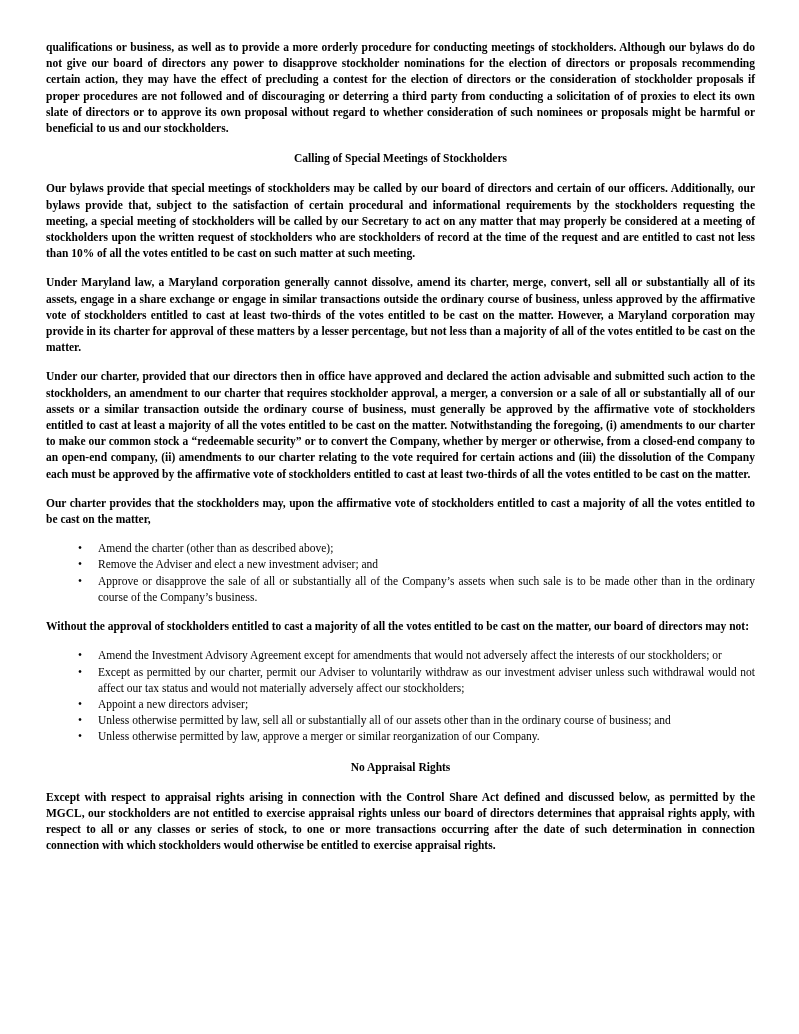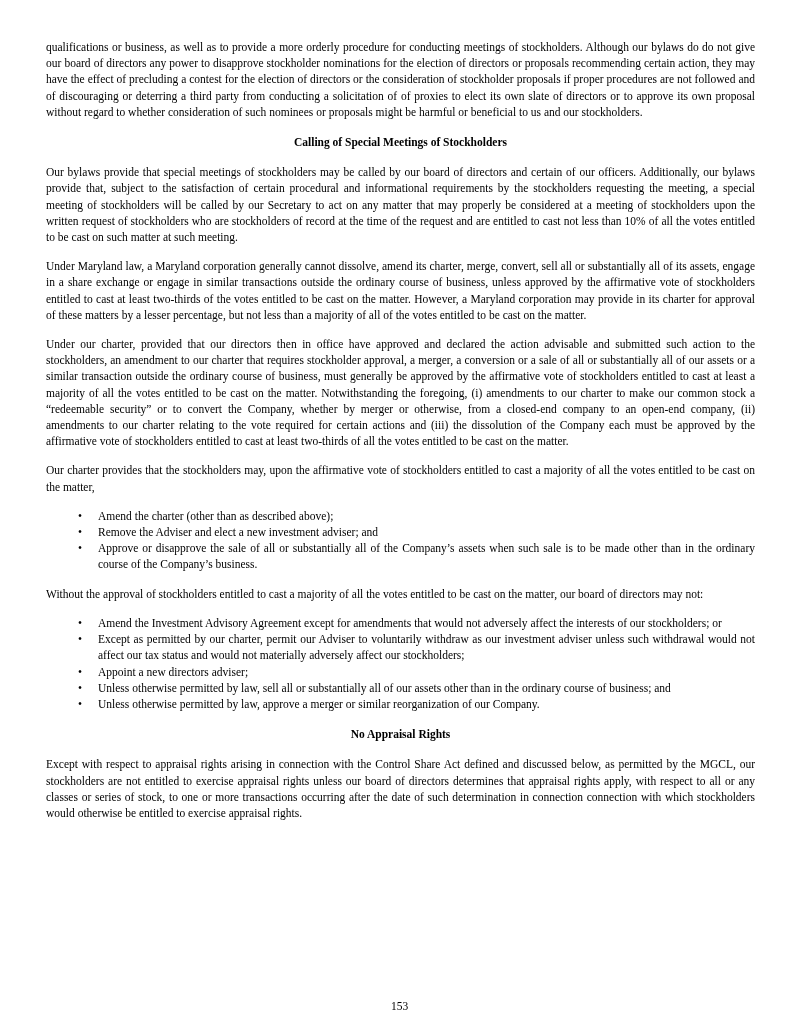--- a/index.html
+++ b/index.html
@@ -16,20 +16,21 @@
     color: #000000;
     font-family: "Liberation Serif", "DejaVu Serif", serif;
     font-size: 11.5px;
     line-height: 16.2px;
     padding: 26px 44px 0 46px;
     overflow: hidden;
   }
   .para {
     margin: 13px 0;
     text-align: justify;
+    font-weight: bold;
   }
   .heading {
     margin: 14px 0;
     font-size: 11.5px;
     line-height: 16.2px;
     font-weight: bold;
     text-align: center;
   }
   ul.bullets {
     margin: 13px 0;
@@ -110,17 +111,14 @@
     <li>
       <span class="marker">•</span>
       <span>Unless otherwise permitted by law, approve a merger or similar reorganization of our Company.</span>
     </li>
   </ul>
 
   <h2 class="heading">No Appraisal Rights</h2>
 
   <p class="para">Except with respect to appraisal rights arising in connection with the Control Share Act defined and discussed below, as permitted by the MGCL, our stockholders are not entitled to exercise appraisal rights unless our board of directors determines that appraisal rights apply, with respect to all or any classes or series of stock, to one or more transactions occurring after the date of such determination in connection connection with which stockholders would otherwise be entitled to exercise appraisal rights.</p>
 
-  <div class="footer">
-    <span>153</span>
-  </div>
 
 </div>
 
 </body></html>

